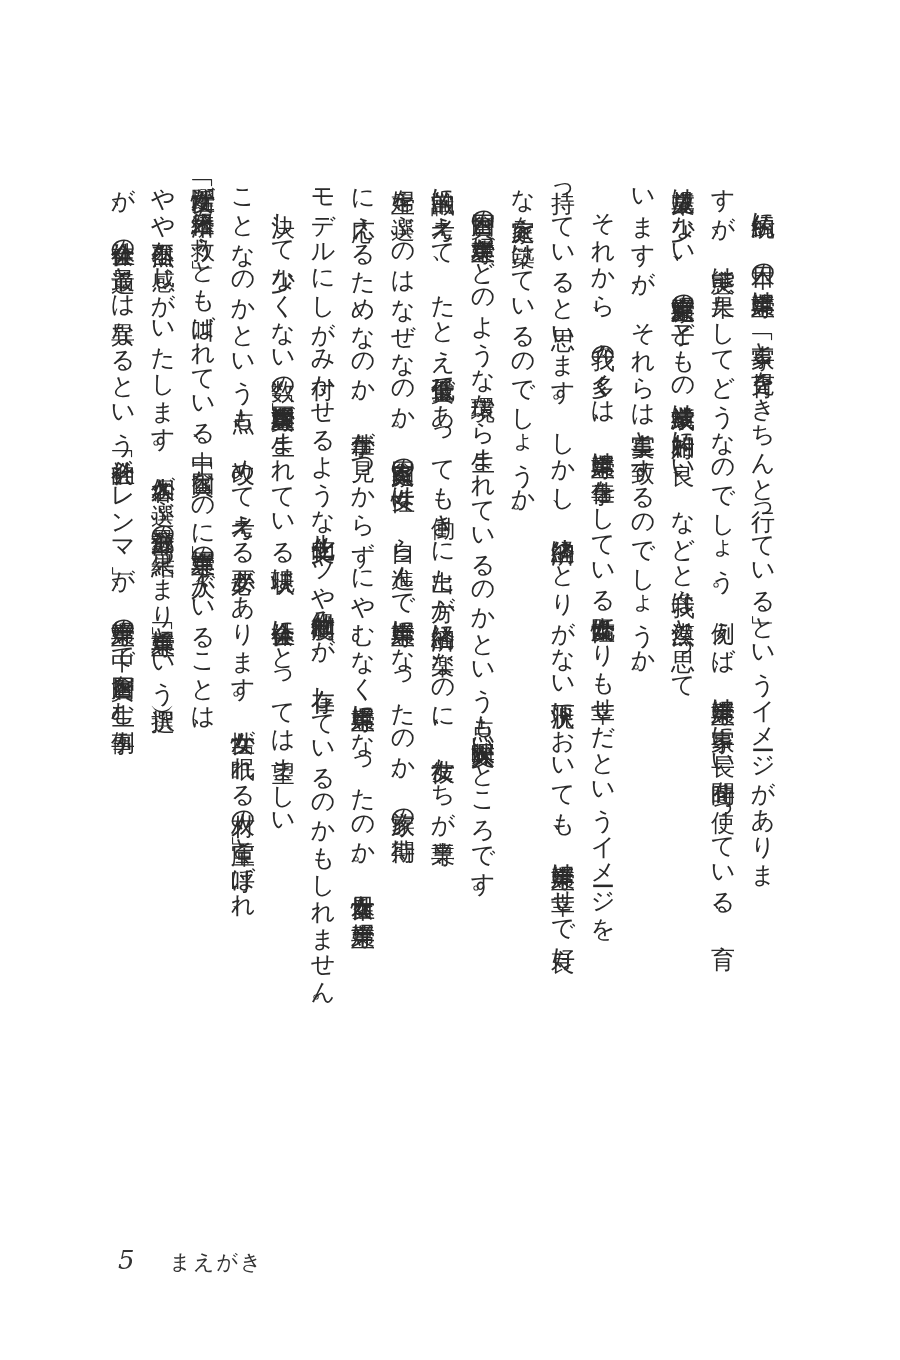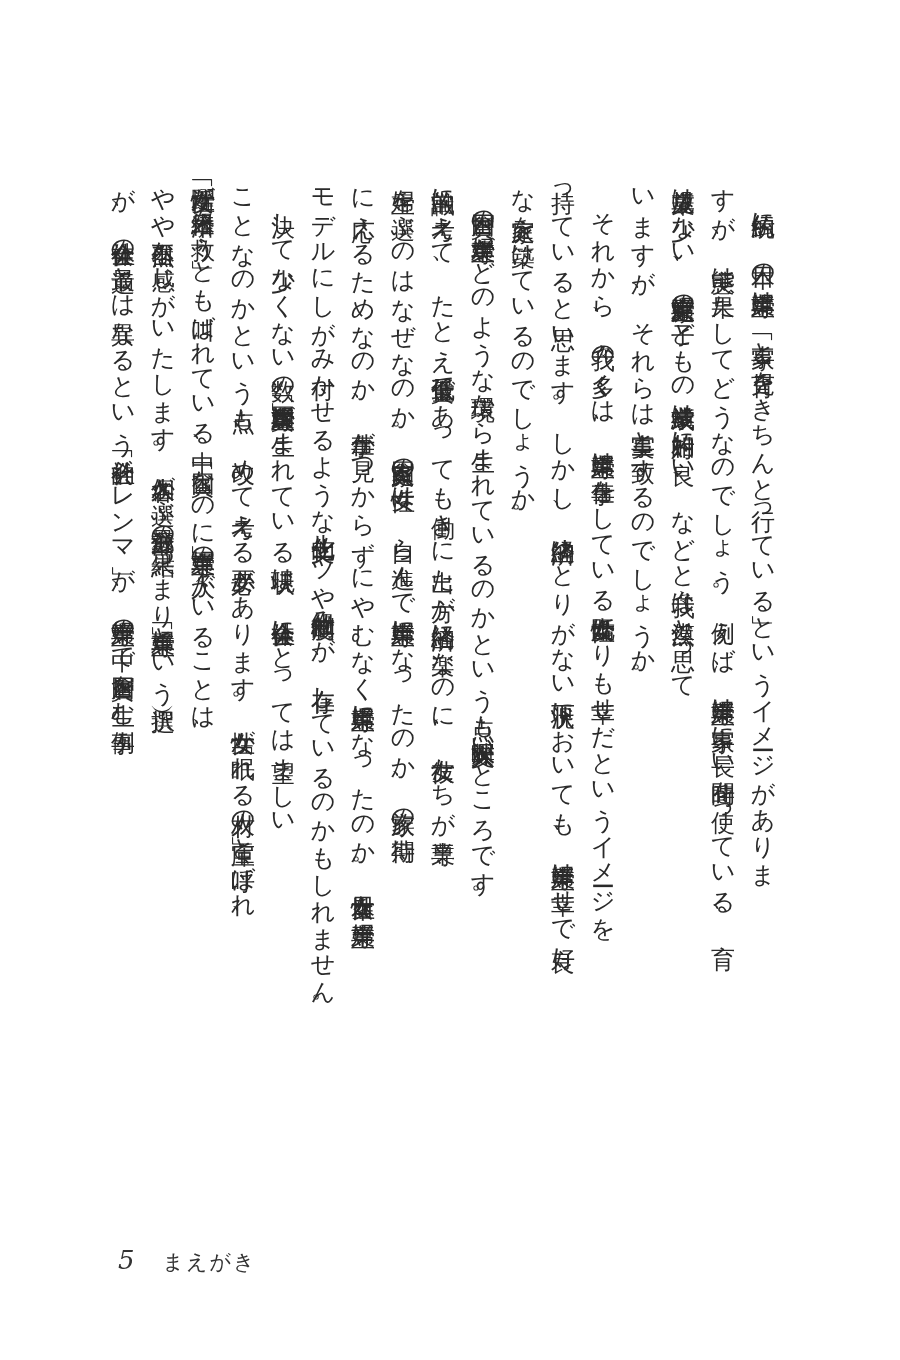--- a/index.html
+++ b/index.html
@@ -40,21 +40,21 @@
     display: flex;
     align-items: baseline;
     color: #333333;
   }
   .footer .page-num {
     font-style: italic;
     font-size: 26px;
     font-family: "DejaVu Serif", "Liberation Serif", serif;
   }
   .footer .running-title {
-    margin-left: 28px;
+    margin-left: 35px;
     font-size: 21px;
     letter-spacing: 2px;
   }
 </style>
 </head>
 <body>
 
 <div class="page">
 
   <div class="text-block">

